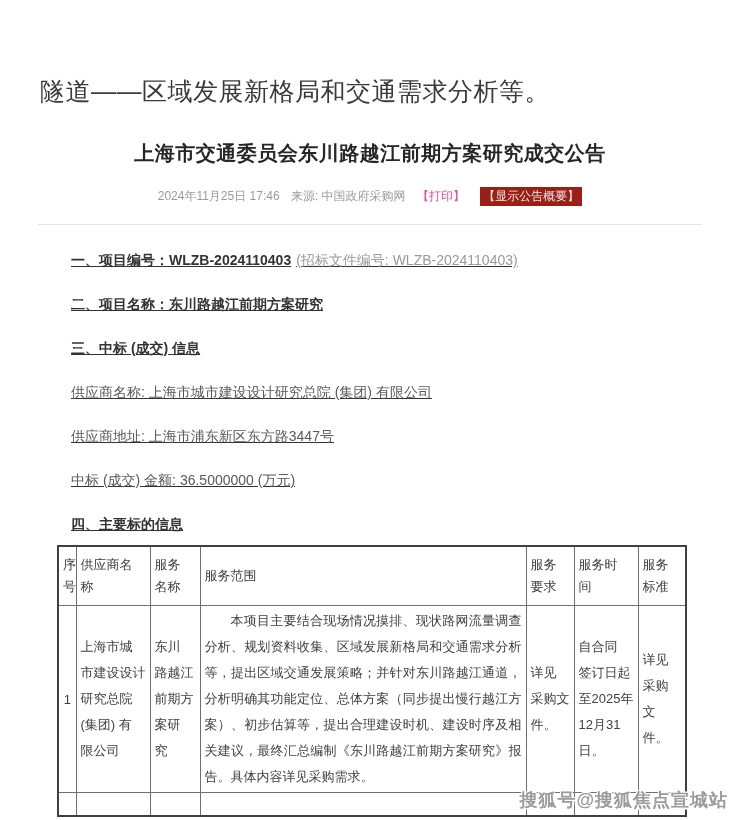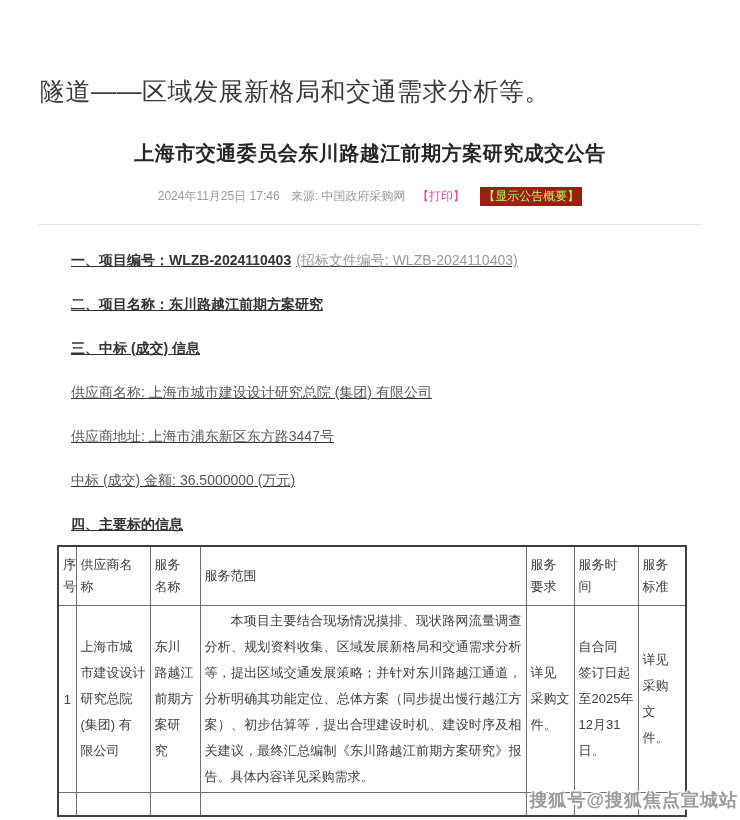--- a/index.html
+++ b/index.html
@@ -12,21 +12,21 @@
     font-size:25px; line-height:50px; color:#3a3a3a; letter-spacing:0.5px;
   }
   .title {
     margin:24px 20px 0 20px; text-align:center;
     font-size:20px; font-weight:bold; color:#262626; letter-spacing:0.5px;
   }
   .meta { margin-top:20px; text-align:center; font-size:12px; color:#9a9a9a; }
   .meta .print { margin-left:8px; color:#ec4899; }
   .meta .badge {
     display:inline-block; margin-left:12px; padding:1px 3px;
-    background:#9c1f15; color:#bef264;
+    background:#9c1f15; color:#e5e5e5;
   }
   .divider { border:none; border-top:1px solid #e4e4e4; margin:18px 38px 0 38px; }
   .sections { margin:26px 40px 0 55px; font-size:14px; }
   .sec { margin:0 0 26px 16px; line-height:18px;text-decoration:underline; }
   .sec.last { margin-bottom:12px; }
   .sec .b { font-weight:bold; color:#333; }
   .sec .gray { color:#999; margin-left:5px; font-weight:normal; }
   .sec .plain { color:#595959; }
   table.award {
     border-collapse:collapse; table-layout:fixed;
@@ -41,21 +41,21 @@
   thead th { height:54px; text-align:left; vertical-align:middle; line-height:22px; }
   tr.body-row { height:187px; }
   td.cell-no { text-align:center; vertical-align:middle; }
   td.cell-center { vertical-align:middle; line-height:26px; }
   td.cell-scope {
     text-align:justify; text-indent:2em; vertical-align:top;
     line-height:26px; padding-top:4px;
   }
   tr.empty-row { height:23px; }
   .watermark {
-    position:absolute; right:2px; top:788px;
+    position:absolute; right:12px; top:788px;
     font-size:18px; font-weight:bold; color:#9b9b9b; letter-spacing:1px;
     text-shadow:1px 1px 0 #fff,-1px -1px 0 #fff,1px -1px 0 #fff,-1px 1px 0 #fff,2px 2px 0 #fff;
   }
 </style>
 </head>
 <body>
 
 <div>
 
   <p class="intro"><br><span>隧道——区域发展新格局和交通需求分析等。</span></p>

